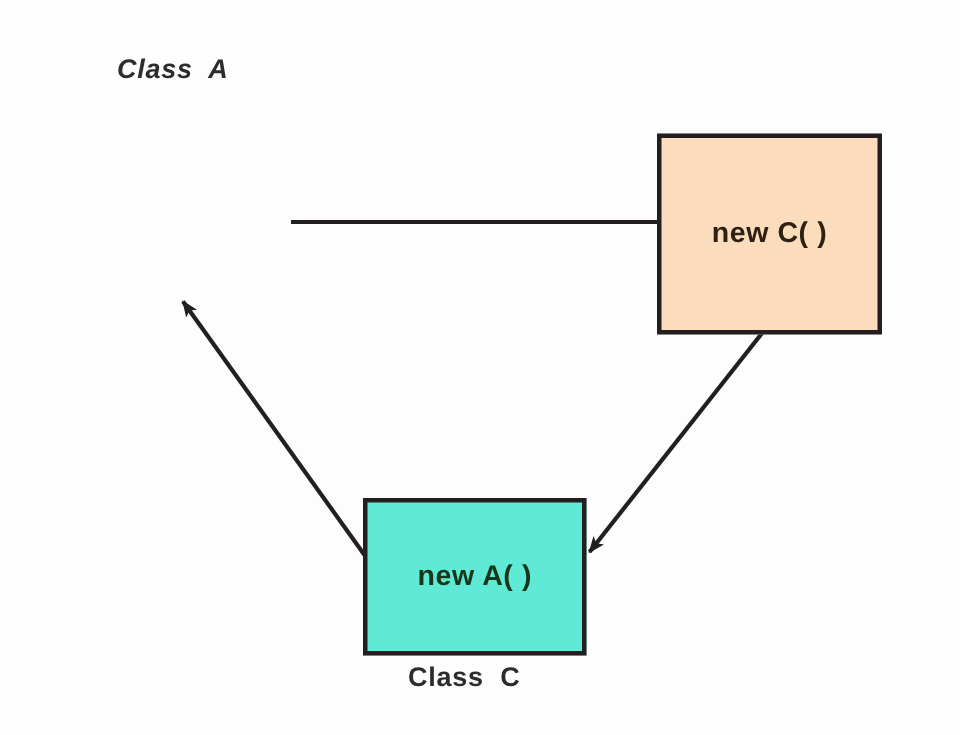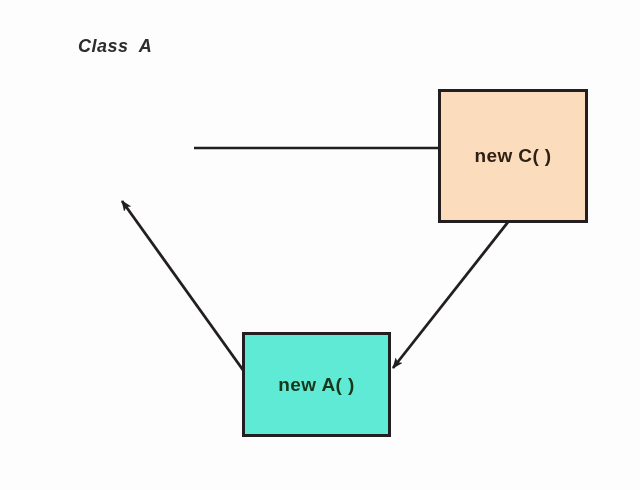--- a/index.html
+++ b/index.html
@@ -94,20 +94,21 @@
     <line x1="194" y1="148" x2="449" y2="148" stroke="#231f20" stroke-width="2.6" marker-end="url(#arrowhead)"></line>
 
     <line x1="527" y1="198" x2="393" y2="368" stroke="#231f20" stroke-width="2.8" marker-end="url(#arrowhead)"></line>
 
     <line x1="243" y1="370" x2="122" y2="201" stroke="#231f20" stroke-width="2.8" marker-end="url(#arrowhead)"></line>
   </svg>
 
   <div class="class-title" id="title-a">Class  A</div>
 
 
+  <div class="class-title" id="title-c">Class  C</div>
 
 
   <div class="node" id="node-b">
     <span class="node-label">new C( )</span>
   </div>
 
   <div class="node" id="node-c">
     <span class="node-label">new A( )</span>
   </div>
 

